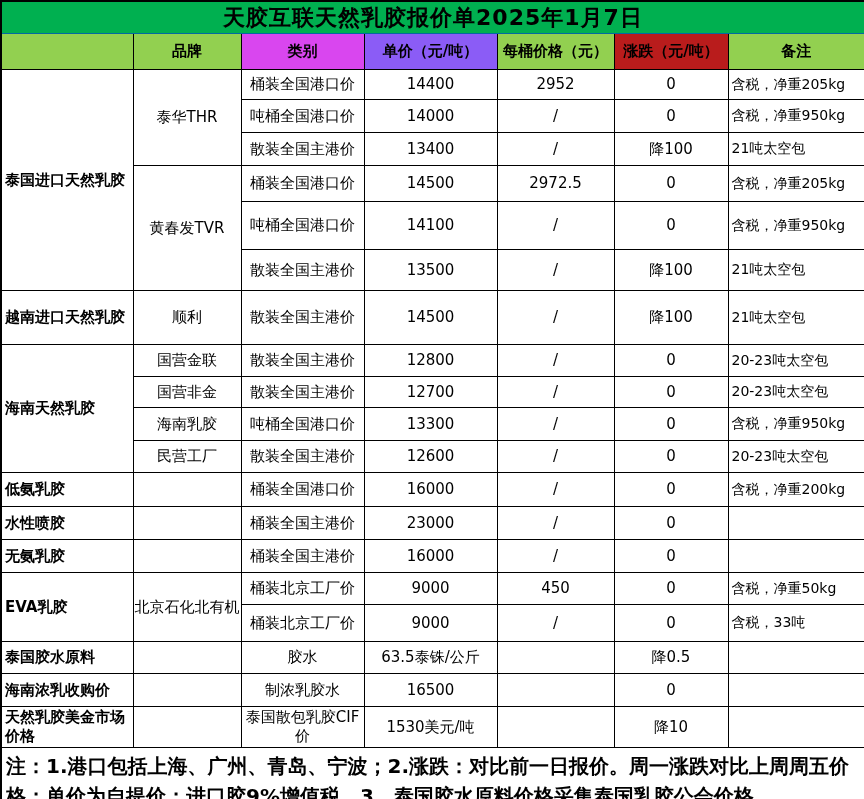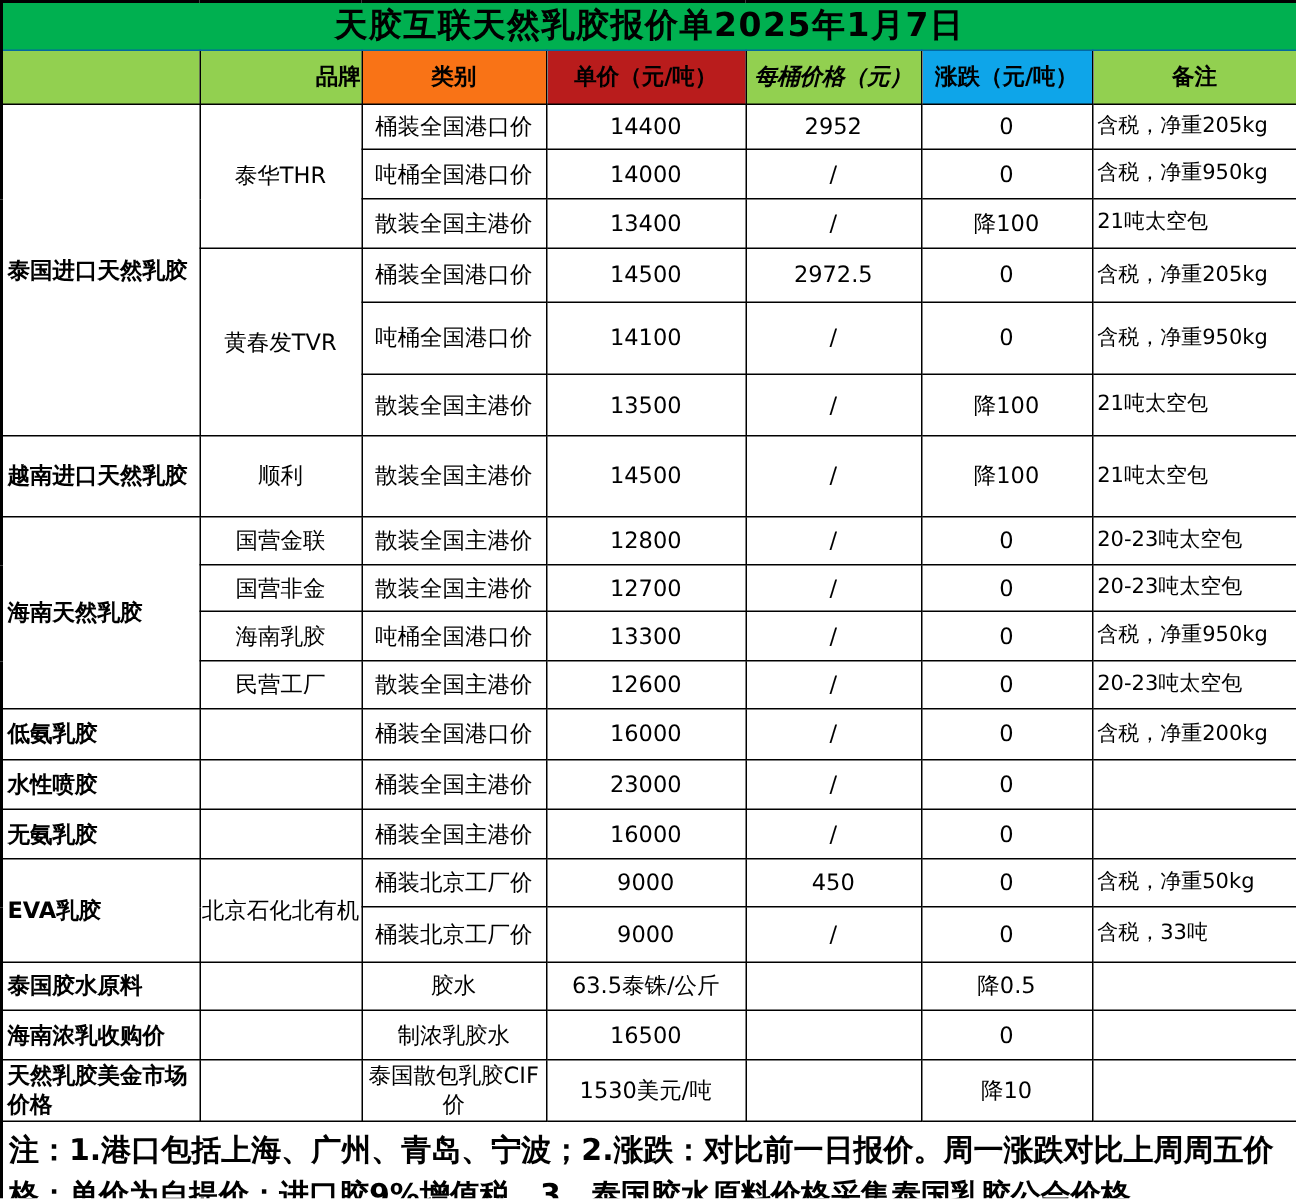--- a/index.html
+++ b/index.html
@@ -76,25 +76,25 @@
       <col style="width:117px">
       <col style="width:114px">
       <col style="width:137px">
     </colgroup>
     <thead>
       <tr class="title-row">
         <th colspan="7" style="background: rgb(0, 176, 80);">天胶互联天然乳胶报价单2025年1月7日</th>
       </tr>
       <tr class="header-row" id="header-row">
           <th style="background: rgb(146, 208, 80);"></th>
-          <th style="background: rgb(146, 208, 80); text-align: right;">品牌</th>
-          <th style="background: #f97316;">类别</th>
-          <th style="background: #b91c1c; text-align: center;">单价（元/吨）</th>
-          <th style="background: rgb(146, 208, 80); font-style: italic;">每桶价格（元）</th>
-          <th style="background: #0ea5e9;">涨跌（元/吨）</th>
+          <th style="background: rgb(146, 208, 80);">品牌</th>
+          <th style="background: #d946ef;">类别</th>
+          <th style="background: #8b5cf6; text-align: center;">单价（元/吨）</th>
+          <th style="background: rgb(146, 208, 80);">每桶价格（元）</th>
+          <th style="background: #b91c1c;">涨跌（元/吨）</th>
           <th style="background: rgb(146, 208, 80);">备注</th>
         </tr>
     </thead>
     <tbody id="table-body">
         <tr style="height: 30px;">
           <td rowspan="6" class="cat">泰国进口天然乳胶</td>
           <td rowspan="3">泰华THR</td>
           <td>桶装全国港口价</td>
           <td>14400</td>
           <td>2952</td>

